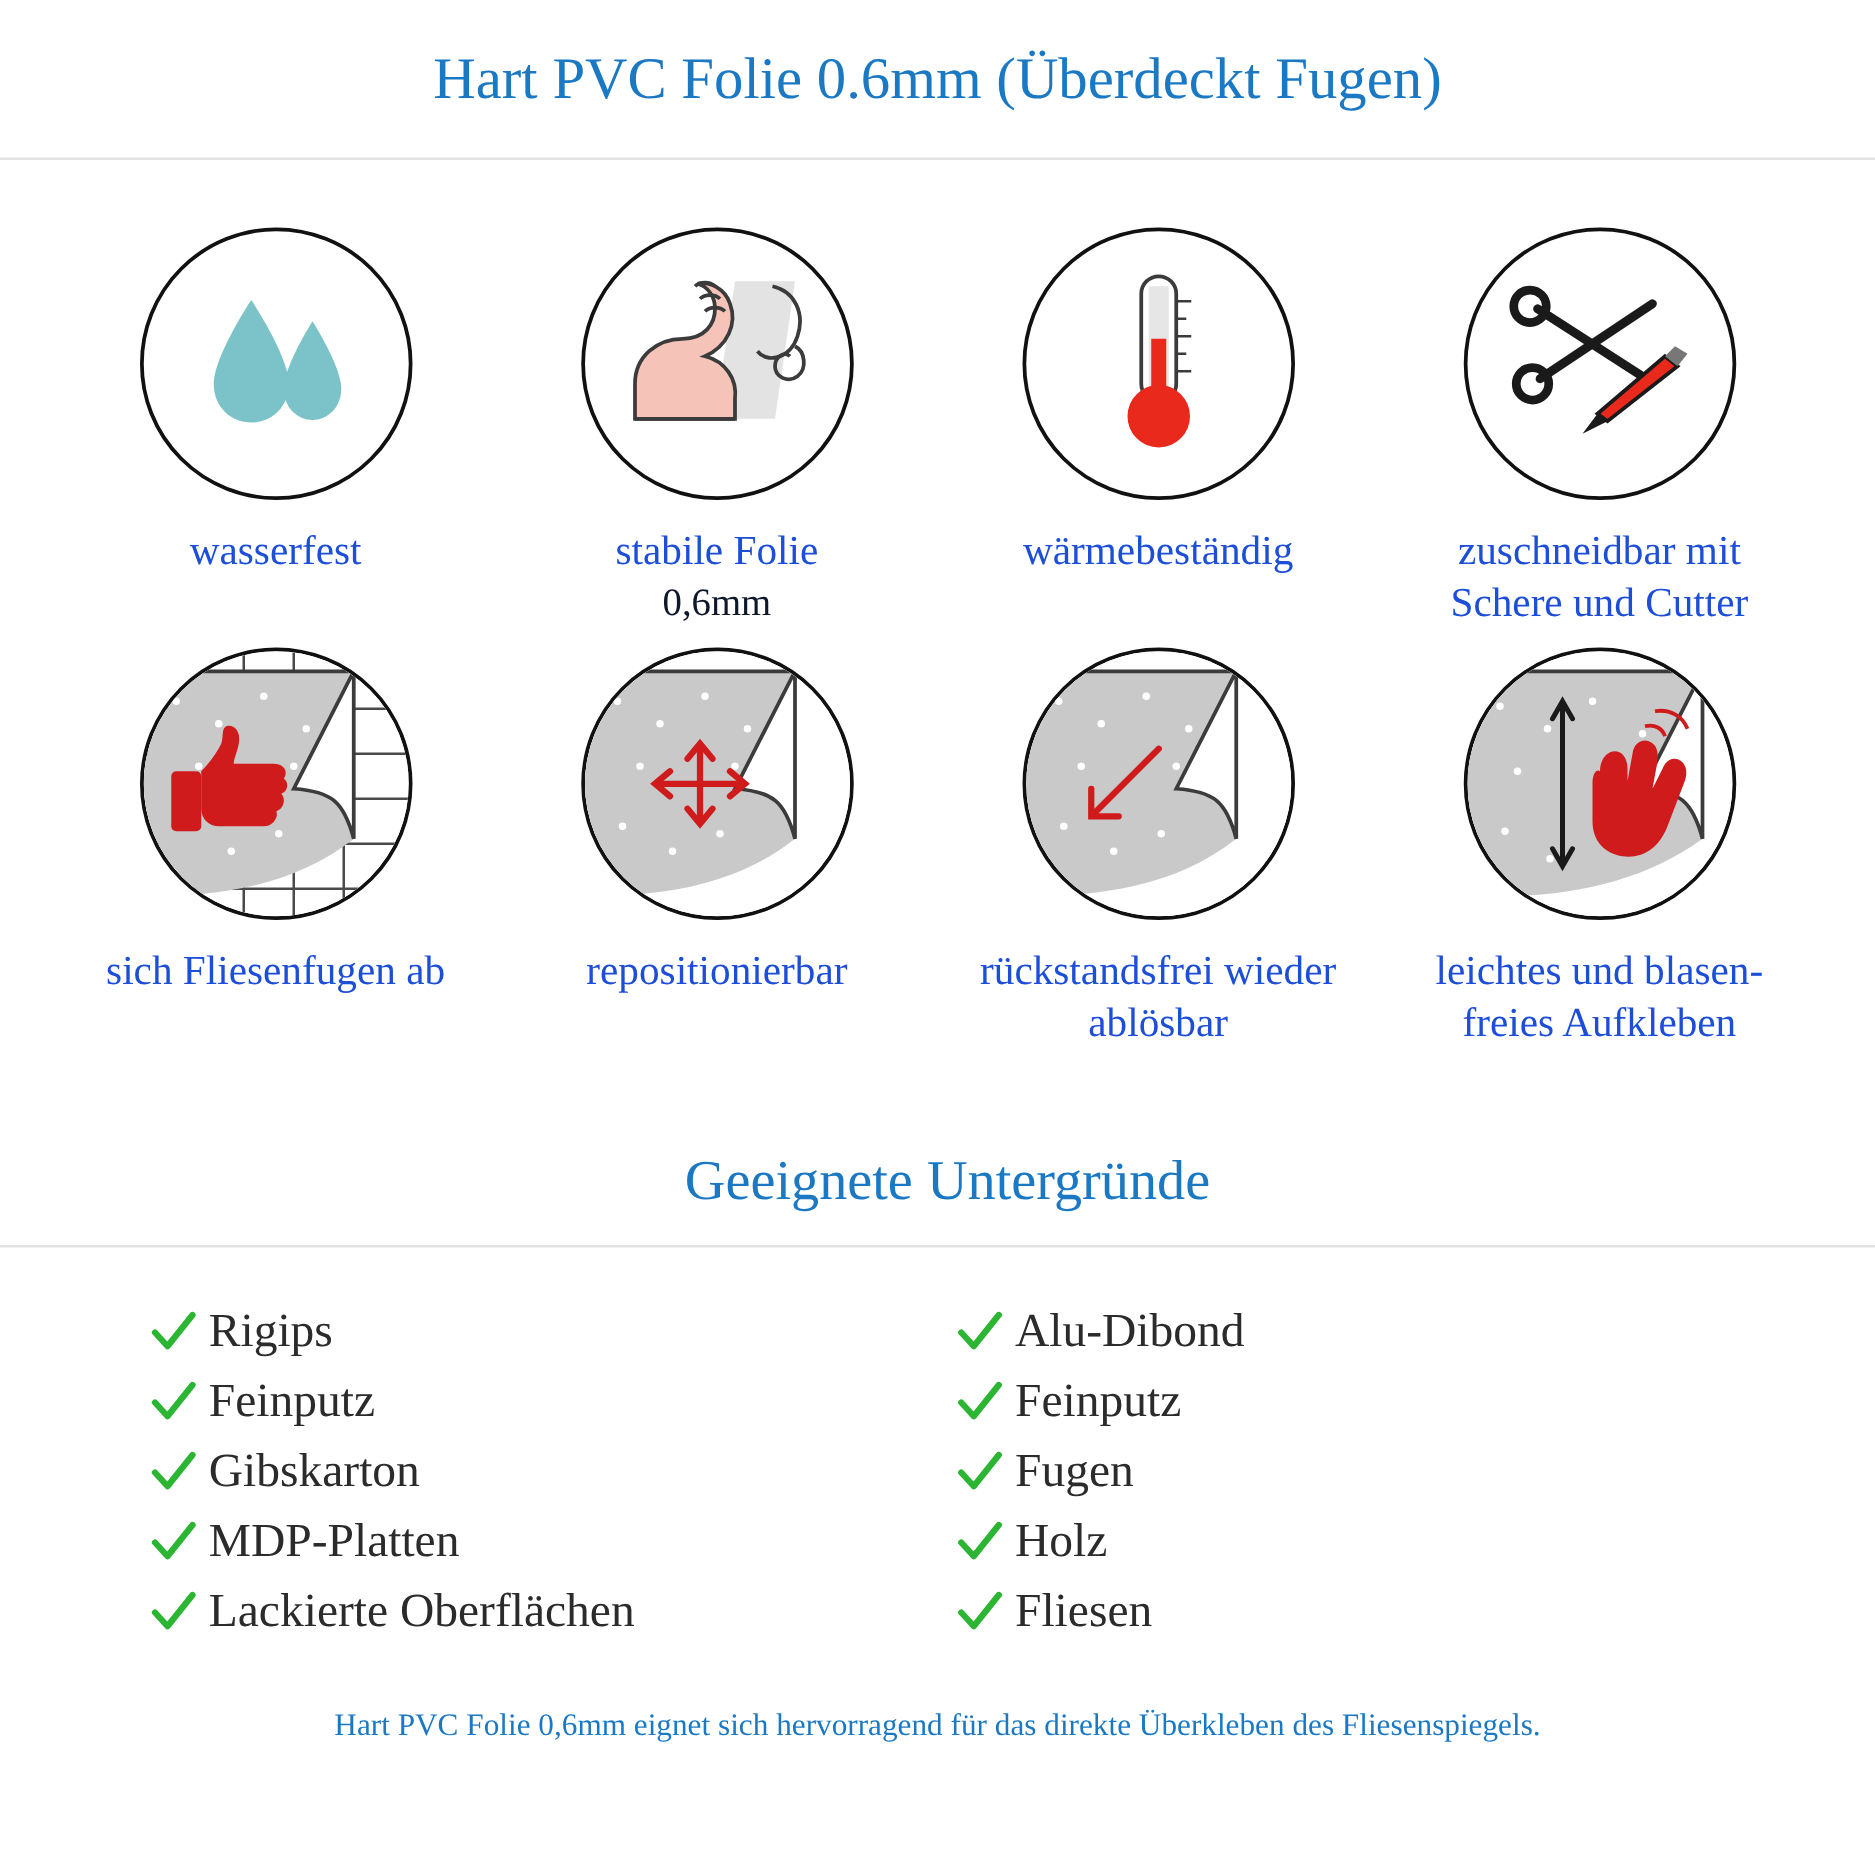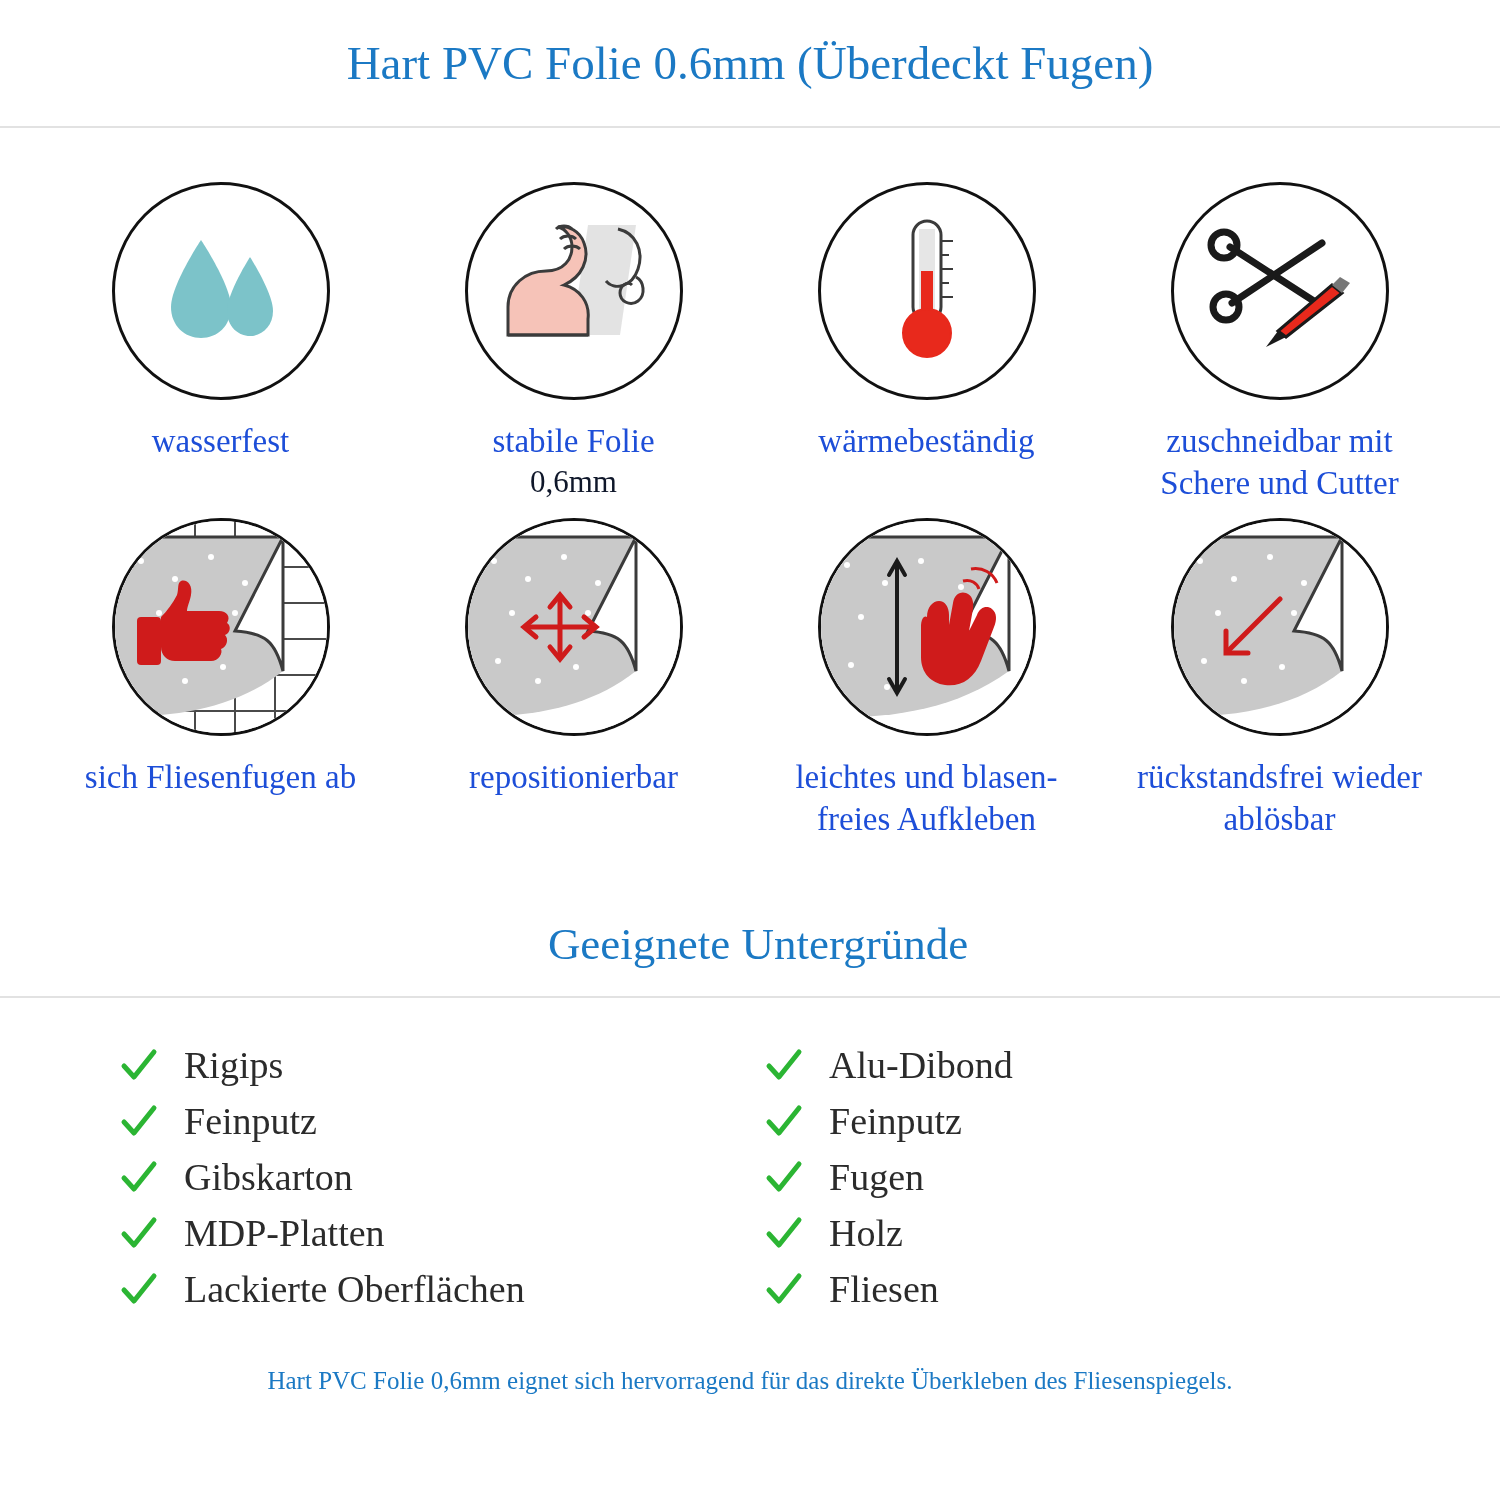--- a/index.html
+++ b/index.html
@@ -100,21 +100,21 @@
     box-sizing: border-box;
   }
   .sub-col {
     display: flex;
     flex-direction: column;
     gap: 10px;
   }
   .sub-item {
     display: flex;
     align-items: center;
-    gap: 26px;
+    gap: 9px;
     font-size: 38px;
     color: #2b2b2b;
     line-height: 46px;
   }
   .check {
     flex: 0 0 auto;
     width: 38px;
     height: 38px;
     position: relative;
   }
@@ -289,20 +289,51 @@
         </svg>
       </div>
       <div class="feat-label">repositionierbar</div>
       <div class="feat-sub"></div>
     </div>
 
     <div class="feature">
       <div class="circle">
         <svg viewBox="0 0 212 212" width="212" height="212">
           <rect x="0" y="0" width="212" height="212" fill="#ffffff"></rect>
+          <path d="M0 16 L168 16 L168 150 C120 188 60 196 0 196 Z" fill="#c9c9c9"></path>
+          <path d="M168 16 L168 150 C160 120 150 112 120 110 Z" fill="#ffffff" stroke="#3b3b3b" stroke-width="3"></path>
+          <path d="M0 16 L168 16" stroke="#3b3b3b" stroke-width="3"></path>
+          <g fill="#ffffff">
+            <circle cx="26" cy="40" r="3"></circle>
+              <circle cx="60" cy="58" r="3"></circle>
+              <circle cx="96" cy="36" r="3"></circle>
+            <circle cx="130" cy="62" r="3"></circle>
+              <circle cx="44" cy="92" r="3"></circle>
+              <circle cx="120" cy="92" r="3"></circle>
+            <circle cx="30" cy="140" r="3"></circle>
+              <circle cx="70" cy="160" r="3"></circle>
+              <circle cx="108" cy="146" r="3"></circle>
+            <circle cx="146" cy="110" r="3"></circle>
+              <circle cx="20" cy="176" r="3"></circle>
+          </g>
+
+          <g stroke="#cf1b1b" stroke-width="5" fill="none" stroke-linecap="round">
+            <line x1="106" y1="78" x2="54" y2="130"></line>
+            <polyline points="52,110 52,132 74,132"></polyline>
+          </g>
+        </svg>
+      </div>
+      <div class="feat-label">rückstandsfrei wieder ablösbar</div>
+      <div class="feat-sub"></div>
+    </div>
+
+    <div class="feature">
+      <div class="circle">
+        <svg viewBox="0 0 212 212" width="212" height="212">
+          <rect x="0" y="0" width="212" height="212" fill="#ffffff"></rect>
           <path d="M0 16 L188 16 L188 150 C130 192 60 198 0 196 Z" fill="#c9c9c9"></path>
           <path d="M188 16 L188 150 C180 120 170 112 140 110 Z" fill="#ffffff" stroke="#3b3b3b" stroke-width="3"></path>
           <path d="M0 16 L188 16" stroke="#3b3b3b" stroke-width="3"></path>
           <g fill="#ffffff">
             <circle cx="26" cy="44" r="3"></circle>
               <circle cx="64" cy="62" r="3"></circle>
               <circle cx="100" cy="40" r="3"></circle>
             <circle cx="140" cy="66" r="3"></circle>
               <circle cx="40" cy="96" r="3"></circle>
               <circle cx="160" cy="100" r="3"></circle>
@@ -323,51 +354,20 @@
           <g stroke="#cf1b1b" stroke-width="3" fill="none">
             <path d="M142 60 C150 58 156 62 158 68"></path>
             <path d="M150 48 C162 46 172 52 176 62"></path>
           </g>
         </svg>
       </div>
       <div class="feat-label">leichtes und blasen-freies Aufkleben</div>
       <div class="feat-sub"></div>
     </div>
 
-    <div class="feature">
-      <div class="circle">
-        <svg viewBox="0 0 212 212" width="212" height="212">
-          <rect x="0" y="0" width="212" height="212" fill="#ffffff"></rect>
-          <path d="M0 16 L168 16 L168 150 C120 188 60 196 0 196 Z" fill="#c9c9c9"></path>
-          <path d="M168 16 L168 150 C160 120 150 112 120 110 Z" fill="#ffffff" stroke="#3b3b3b" stroke-width="3"></path>
-          <path d="M0 16 L168 16" stroke="#3b3b3b" stroke-width="3"></path>
-          <g fill="#ffffff">
-            <circle cx="26" cy="40" r="3"></circle>
-              <circle cx="60" cy="58" r="3"></circle>
-              <circle cx="96" cy="36" r="3"></circle>
-            <circle cx="130" cy="62" r="3"></circle>
-              <circle cx="44" cy="92" r="3"></circle>
-              <circle cx="120" cy="92" r="3"></circle>
-            <circle cx="30" cy="140" r="3"></circle>
-              <circle cx="70" cy="160" r="3"></circle>
-              <circle cx="108" cy="146" r="3"></circle>
-            <circle cx="146" cy="110" r="3"></circle>
-              <circle cx="20" cy="176" r="3"></circle>
-          </g>
-
-          <g stroke="#cf1b1b" stroke-width="5" fill="none" stroke-linecap="round">
-            <line x1="106" y1="78" x2="54" y2="130"></line>
-            <polyline points="52,110 52,132 74,132"></polyline>
-          </g>
-        </svg>
-      </div>
-      <div class="feat-label">rückstandsfrei wieder ablösbar</div>
-      <div class="feat-sub"></div>
-    </div>
-
   </div>
 
   <div class="mid-title-wrap">
     <div class="mid-title">Geeignete Untergründe</div>
   </div>
 
   <div class="subs">
     <div class="sub-col">
       <div class="sub-item">
         <span class="check">

